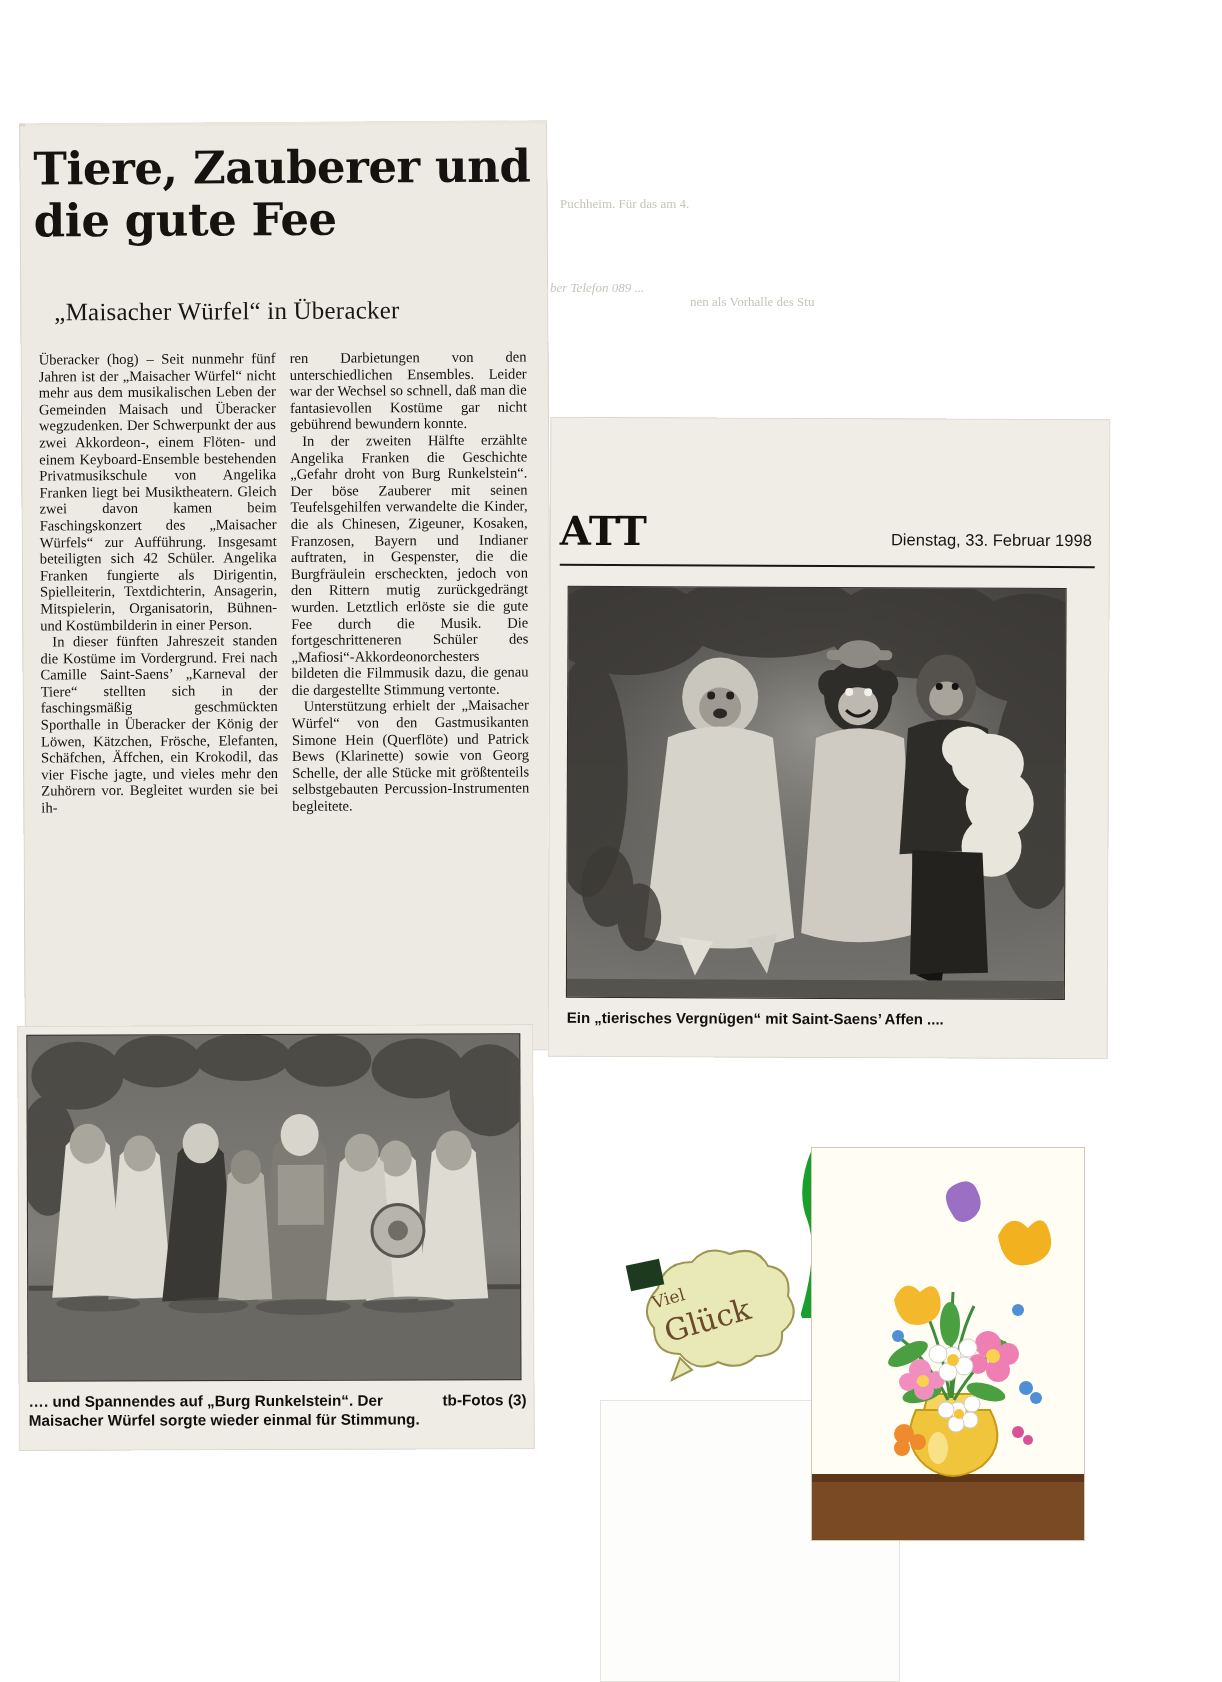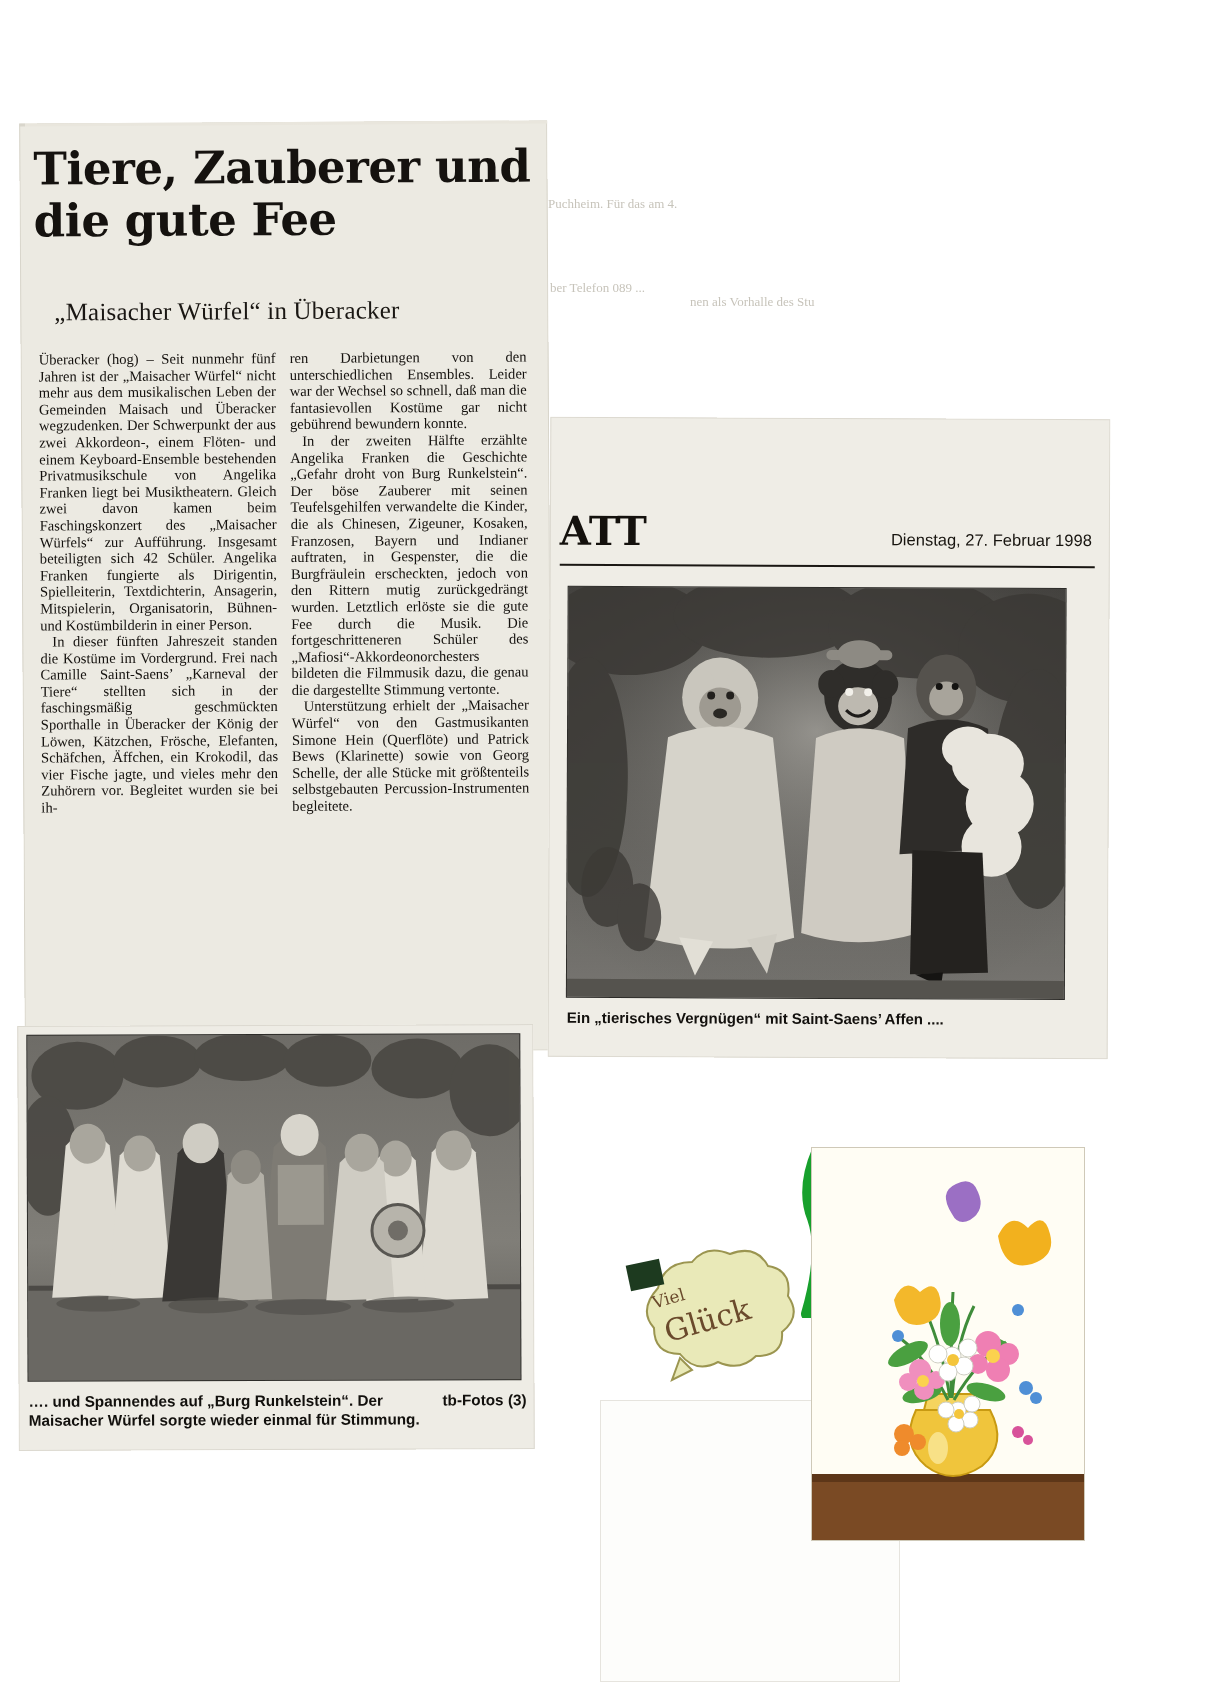--- a/index.html
+++ b/index.html
@@ -139,22 +139,22 @@
   .clip-metal{
     position:absolute;left:628px;top:1262px;width:34px;height:26px;
     background:#1d3a1f;transform:rotate(-12deg);
   }
 </style>
 </head>
 <body>
 
 <div class="page">
 
-  <div class="ghost" style="left:548px;top:196px;width:150px;">Puchheim. Für das am 4.</div>
-  <div class="ghost" style="left:550px;top:280px;width:150px;">ber Telefon 089 ...</div>
+  <div class="ghost" style="left:560px;top:196px;width:150px;">Puchheim. Für das am 4.</div>
+  <div class="ghost" style="left:550px;top:280px;width:150px;font-style:italic;">ber Telefon 089 ...</div>
   <div class="ghost" style="left:690px;top:294px;width:170px;">nen als Vorhalle des Stu</div>
   <div class="ghost" style="left:560px;top:980px;width:160px;">Gemeinde ...</div>
   <div class="ghost" style="left:30px;top:1000px;width:460px;">4,3 davon ... und bereits zuvor</div>
 
   <div class="clip-main">
     <div class="headline">Tiere, Zauberer und die gute Fee</div>
     <div class="subhead">„Maisacher Würfel“ in Überacker</div>
 
     <div class="cols">
       <div class="col">
@@ -164,21 +164,21 @@
       <div class="col">
         <p class="first">ren Darbietungen von den unterschiedlichen Ensembles. Leider war der Wechsel so schnell, daß man die fantasievollen Kostüme gar nicht gebührend bewundern konnte.</p>
         <p>In der zweiten Hälfte erzählte Angelika Franken die Geschichte „Gefahr droht von Burg Runkelstein“. Der böse Zauberer mit seinen Teufelsgehilfen verwandelte die Kinder, die als Chinesen, Zigeuner, Kosaken, Franzosen, Bayern und Indianer auftraten, in Gespenster, die die Burgfräulein erscheckten, jedoch von den Rittern mutig zurückgedrängt wurden. Letztlich erlöste sie die gute Fee durch die Musik. Die fortgeschritteneren Schüler des „Mafiosi“-Akkordeonorchesters bildeten die Filmmusik dazu, die genau die dargestellte Stimmung vertonte.</p>
         <p>Unterstützung erhielt der „Maisacher Würfel“ von den Gastmusikanten Simone Hein (Querflöte) und Patrick Bews (Klarinette) sowie von Georg Schelle, der alle Stücke mit größtenteils selbstgebauten Percussion-Instrumenten begleitete.</p>
       </div>
     </div>
   </div>
 
   <div class="clip-right">
     <div class="masthead">ATT</div>
-    <div class="dateline">Dienstag, 27. Februar 1998</div>
+    <div class="dateline">Dienstag, 33. Februar 1998</div>
     <div class="rule"></div>
 
     <div class="photo-a">
       <svg width="497" height="410" viewBox="0 0 497 410" preserveAspectRatio="none">
         <defs>
           <linearGradient id="bgA" x1="0" y1="0" x2="0" y2="1">
             <stop offset="0" stop-color="#4e4c48"></stop>
             <stop offset="0.45" stop-color="#6d6b66"></stop>
             <stop offset="1" stop-color="#8b8984"></stop>
           </linearGradient>

